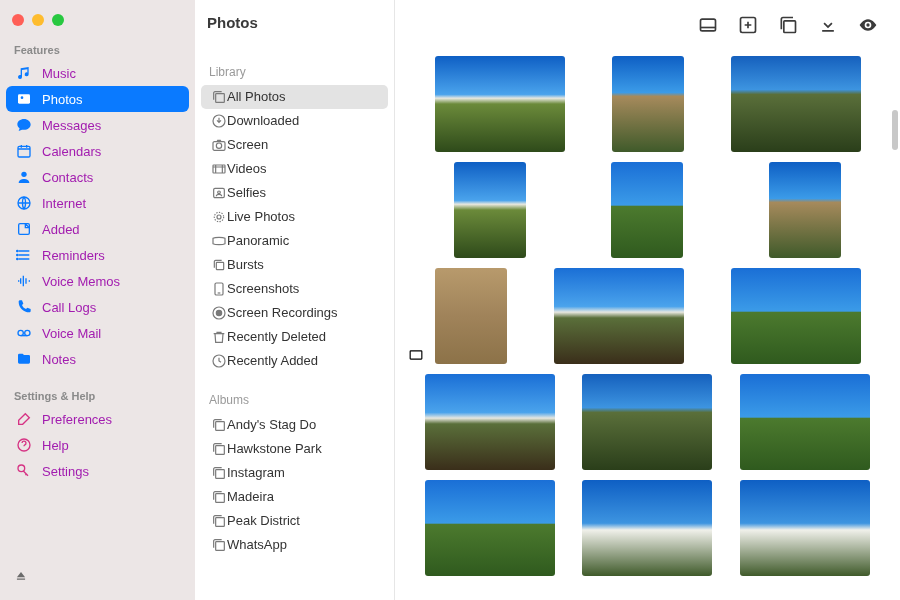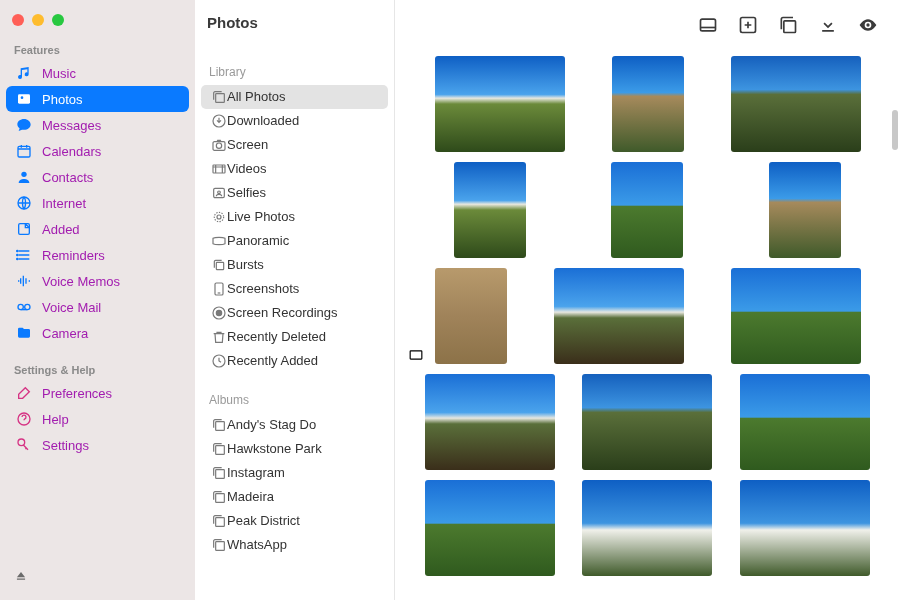--- a/index.html
+++ b/index.html
@@ -143,35 +143,43 @@
     <div class="nav-item">
       <span class="nav-icon">
           <svg viewBox="0 0 24 24" fill="none" stroke="currentColor" stroke-width="2">
             <path d="M3 12h2M7 8v8M11 4v16M15 8v8M19 12h2"></path>
           </svg>
         </span>
       <span>Voice Memos</span>
     </div>
     <div class="nav-item">
       <span class="nav-icon">
+          <svg viewBox="0 0 24 24" fill="currentColor">
+            <path d="M6 2c-1 0-2 1-2 2 0 9 7 16 16 16 1 0 2-1 2-2v-3l-5-2-2 2c-3-1-5-3-6-6l2-2-2-5H6z"></path>
+          </svg>
+        </span>
+      <span>Call Logs</span>
+    </div>
+    <div class="nav-item">
+      <span class="nav-icon">
           <svg viewBox="0 0 24 24" fill="none" stroke="currentColor" stroke-width="2">
             <circle cx="7" cy="12" r="4"></circle>
             <circle cx="17" cy="12" r="4"></circle>
             <path d="M7 16h10"></path>
           </svg>
         </span>
       <span>Voice Mail</span>
     </div>
     <div class="nav-item">
       <span class="nav-icon">
           <svg viewBox="0 0 24 24" fill="currentColor">
             <path d="M3 6a2 2 0 0 1 2-2h5l2 2h7a2 2 0 0 1 2 2v9a2 2 0 0 1-2 2H5a2 2 0 0 1-2-2V6z"></path>
           </svg>
         </span>
-      <span>Camera</span>
+      <span>Notes</span>
     </div>
 
     <div class="section-label" style="margin-top:14px">Settings &amp; Help</div>
 
     <div class="nav-item">
       <span class="nav-icon" style="color:#d63384">
           <svg viewBox="0 0 24 24" fill="none" stroke="currentColor" stroke-width="2">
             <path d="M14 4l6 6-10 10H4v-6z"></path>
           </svg>
         </span>

